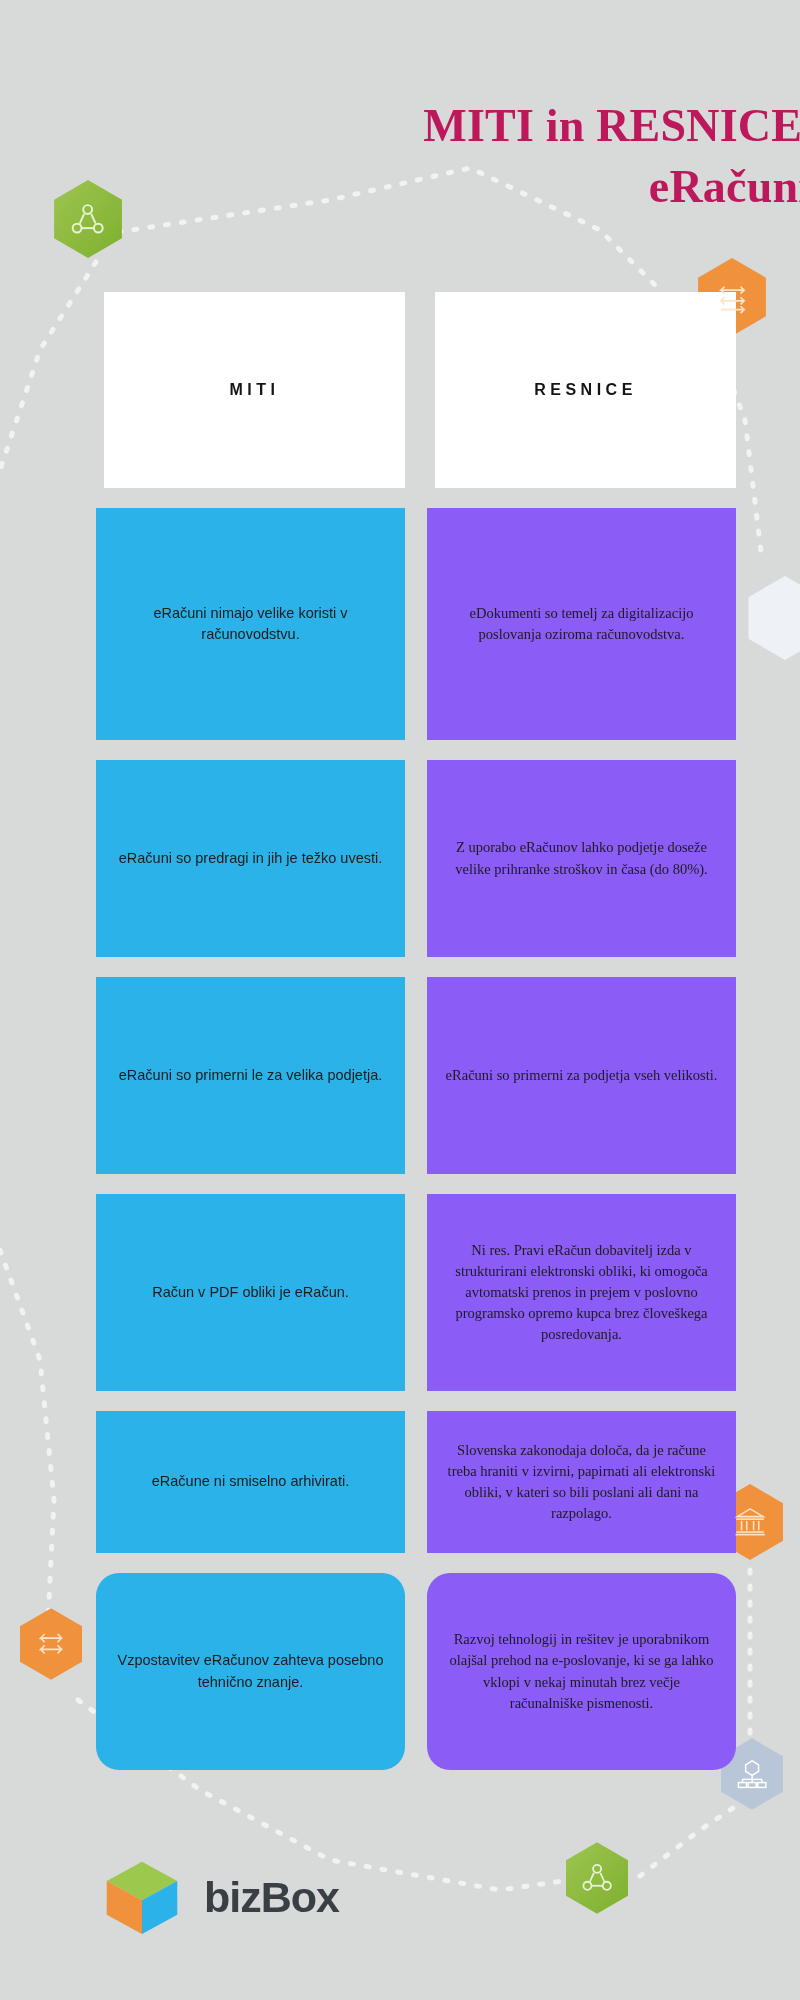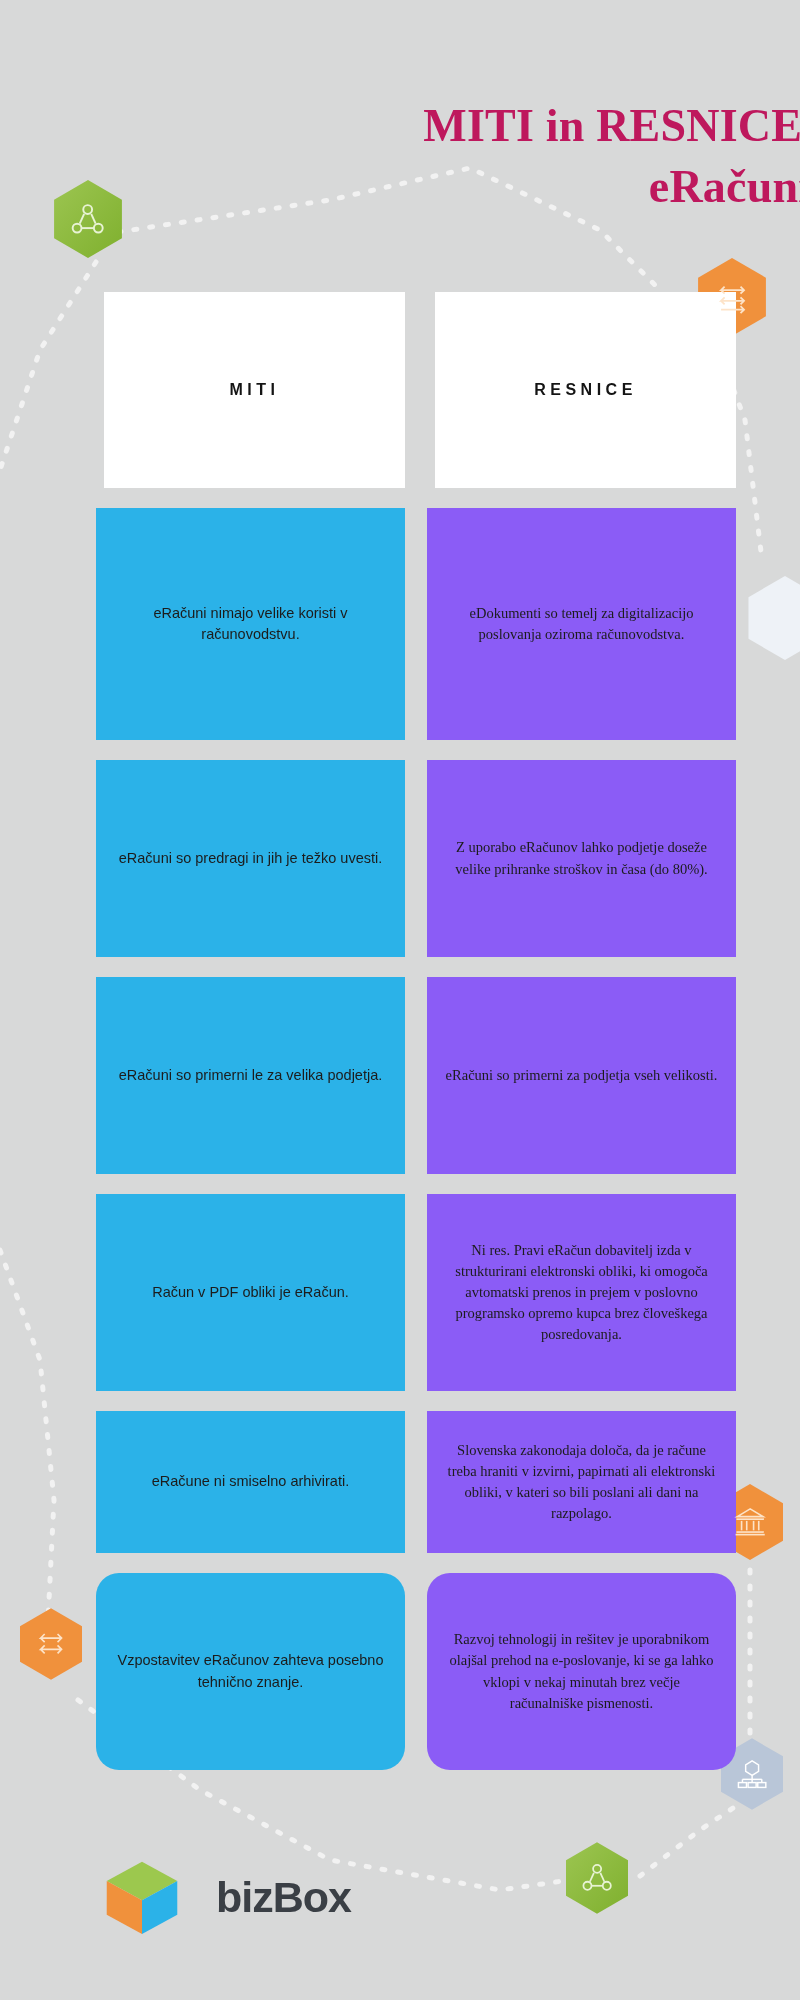--- a/index.html
+++ b/index.html
@@ -106,21 +106,21 @@
   .row.r5 .cell.myth, .row.r5 .cell.truth { height: 142px; }
   .row.r6 .cell.myth, .row.r6 .cell.truth { height: 197px; border-radius: 23px; }
 
   
   .logo {
     position: absolute;
     left: 100px;
     top: 1855px;
     display: flex;
     align-items: center;
-    gap: 32px;
+    gap: 20px;
     text-align: center;
   }
   .logo .cube { width: 84px; height: 84px; }
   .logo .wordmark {
     font-size: 43px;
     font-weight: 700;
     color: #3a3f45;
     letter-spacing: -1px;
     line-height: 1;
   }

